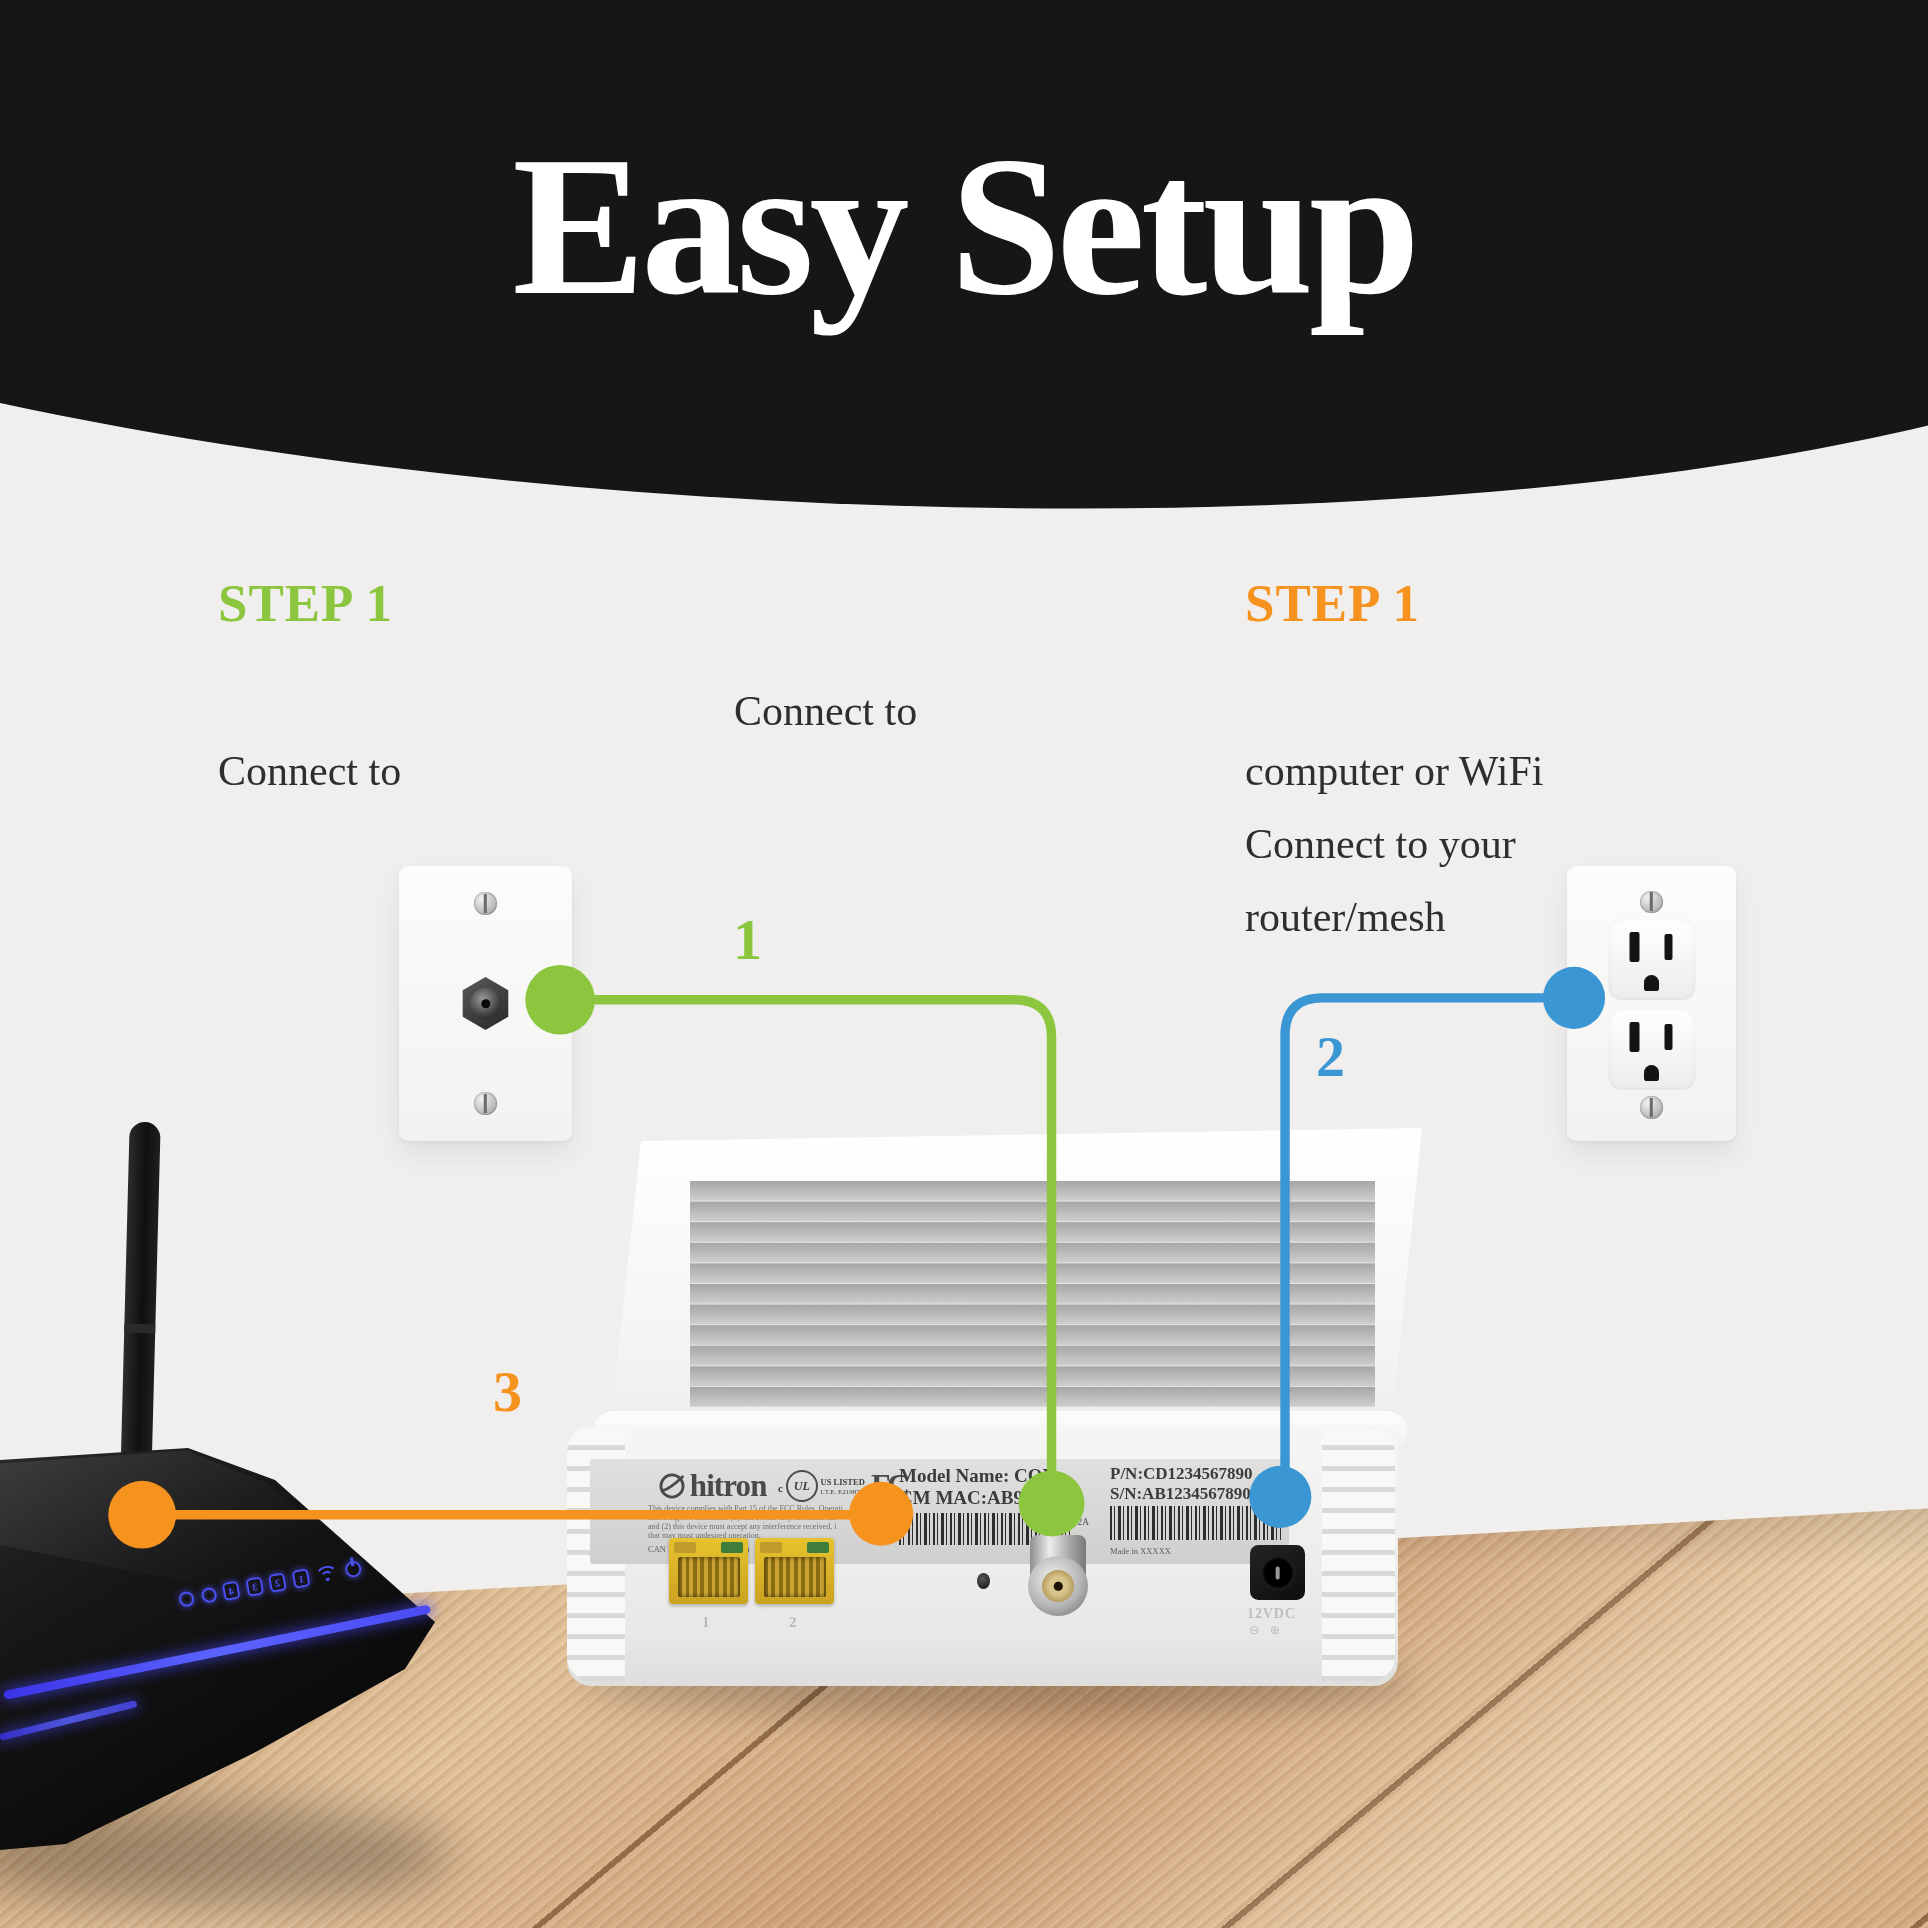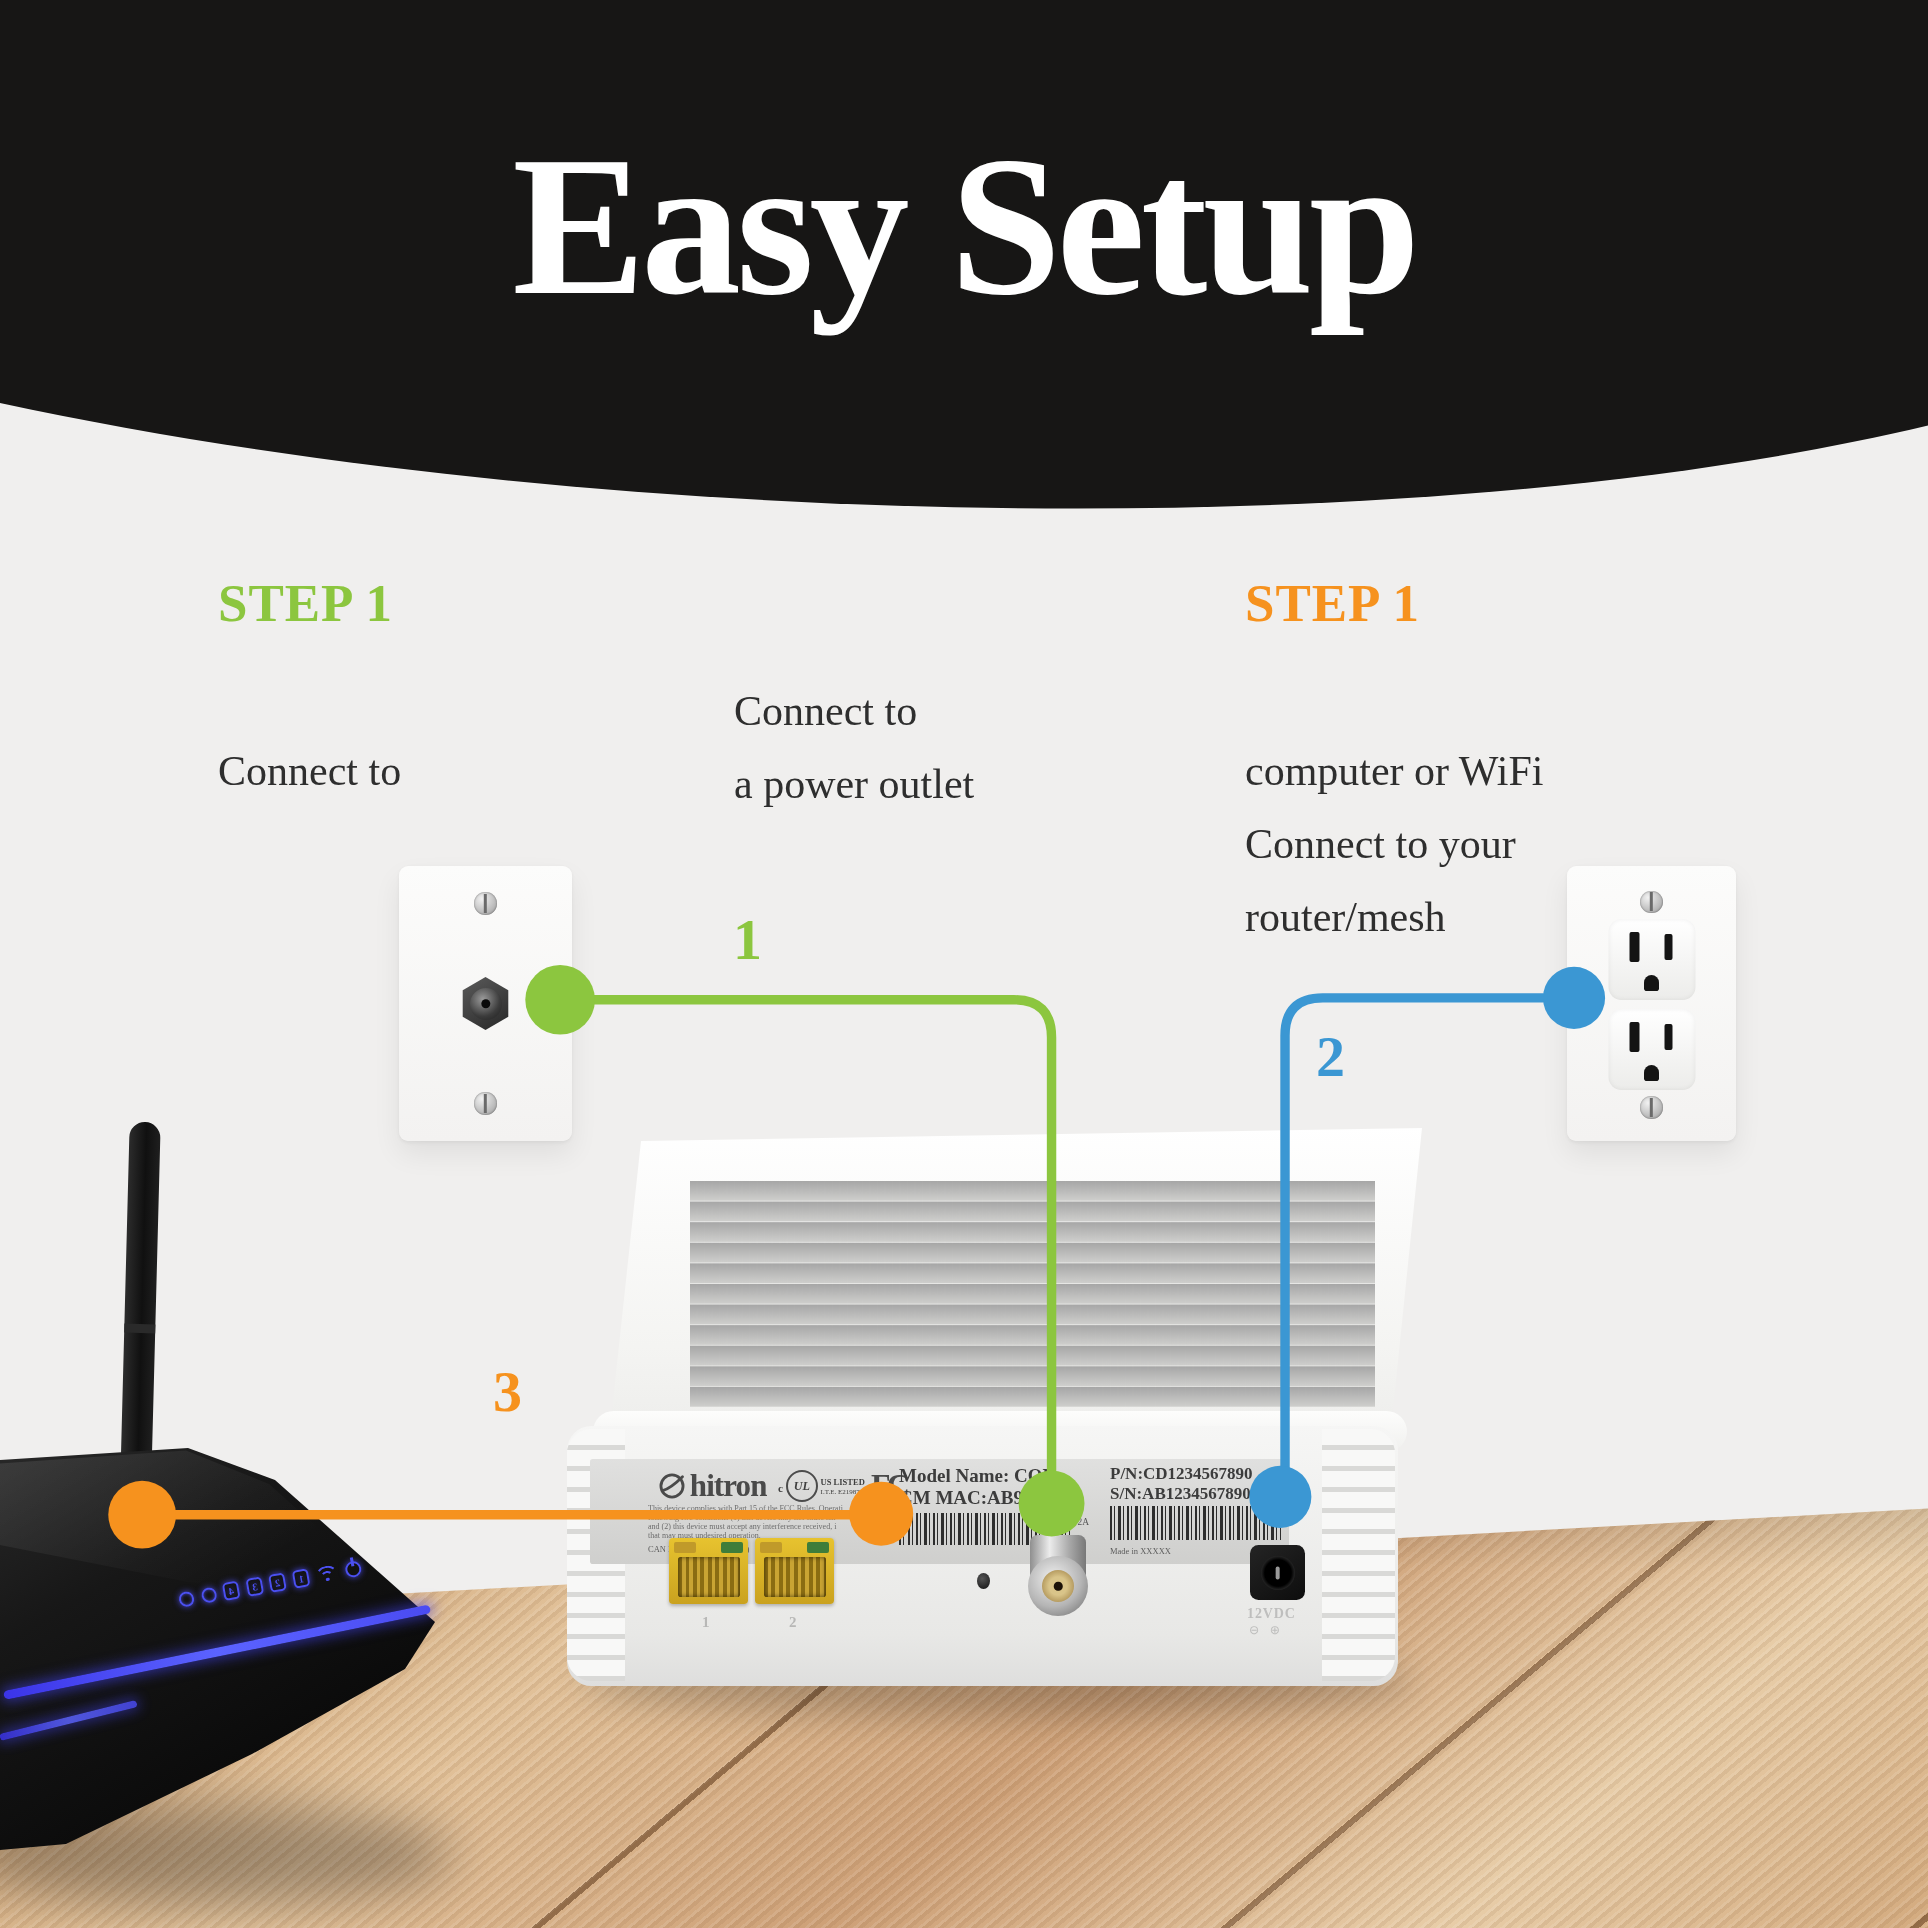--- a/index.html
+++ b/index.html
@@ -175,21 +175,20 @@
 
   <div class="step-col s1" style="left:218px">
     <div class="step-label">STEP 1</div>
     <div class="step-desc">
       <div>Connect to</div>
     </div>
   </div>
   <div class="step-col s2" style="left:734px">
     <div class="step-desc">
       <div>Connect to</div>
-      <div>a power outlet</div>
     </div>
   </div>
   <div class="step-col s3" style="left:1245px">
     <div class="step-label">STEP 1</div>
     <div class="step-desc">
       <div>computer or WiFi</div>
       <div>Connect to your</div>
       <div>router/mesh</div>
     </div>
   </div>

